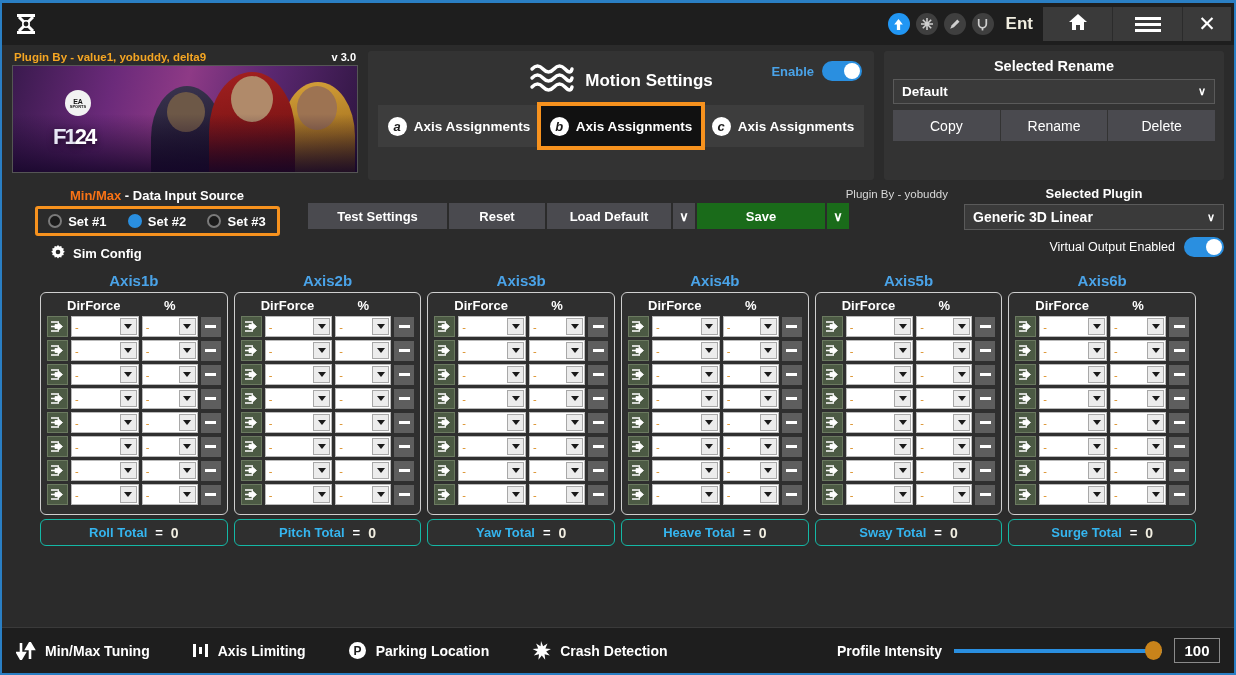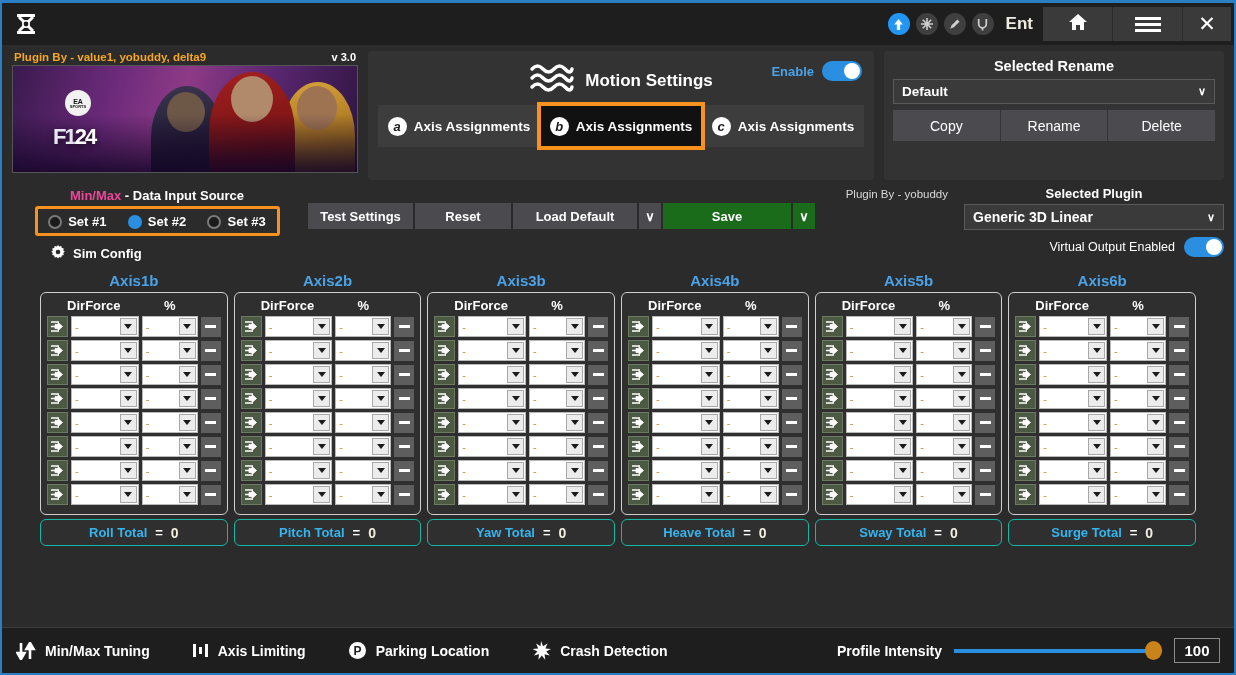--- a/index.html
+++ b/index.html
@@ -195,46 +195,46 @@
     display: flex; align-items: center; justify-content: center;
     color: #fff; font-size: 14px;
   }
 
   
   .midrow {
     display: flex; padding: 4px 10px 0 10px; height: 88px;
   }
   .mm-block { width: 290px; padding-top: 4px; }
   .mm-title { text-align: center; font-size: 13px; font-weight: bold; margin-bottom: 3px;}
-  .mm-title .o { color: #ec4899; }
+  .mm-title .o { color: #f97316; }
   .mm-title .w { color: #ffffff; }
   .radios {
     display: flex; align-items: center; justify-content: space-around;
     height: 30px; width: 245px; margin: 0 auto;
     border: 3px solid #f7921e;
     border-radius: 3px;
     background: #2b2b2b;
   }
-  .radio-item { display:flex; align-items:flex-end; gap:6px; color:#fff; font-size:13px; font-weight:bold;}
+  .radio-item { display:flex; align-items:flex-start; gap:6px; color:#fff; font-size:13px; font-weight:bold;}
   .radio {
     width: 14px; height: 14px; border-radius: 50%;
     background: #1b1b1b; border: 2px solid #7a7a7a;
   }
   .radio.on { background: #2a8fe0; border-color: #2a8fe0; }
   .simcfg { display:flex; align-items:center; gap:7px; margin: 8px 0 0 38px; color:#fff; font-size:13px; font-weight:bold;}
 
   .btnrow-wrap { flex: 1; padding: 0 6px; }
   .plugin-by2 { text-align: right; color:#d8d8d8; font-size:11.5px; padding-right: 10px; padding-top: 4px;}
   .btnrow { display: flex; gap: 2px; margin-top: 3px; }
   .act-btn {
     height: 26px; background: #4a4a4f; color:#fff;
     font-size: 13px; font-weight: bold;
     display:flex; align-items:center; justify-content:center;
   }
-  .act-btn.test { width: 105px; }
+  .act-btn.test { width: 139px; }
   .act-btn.reset { width: 96px; }
   .act-btn.loadd { width: 124px; }
   .act-btn.caret { width: 22px; }
   .act-btn.save { width: 128px; background: #1a6b1a; }
   .act-btn.savecaret { width: 22px; background: #1a6b1a; }
 
   .plug-block { width: 260px; padding-top: 2px; }
   .plug-title { color: #fff; font-size: 13px; font-weight: bold; text-align:center; margin-bottom: 3px;}
   .plug-dd {
     height: 26px; background: #3a3a3a; border: 1px solid #5a5a5a;

